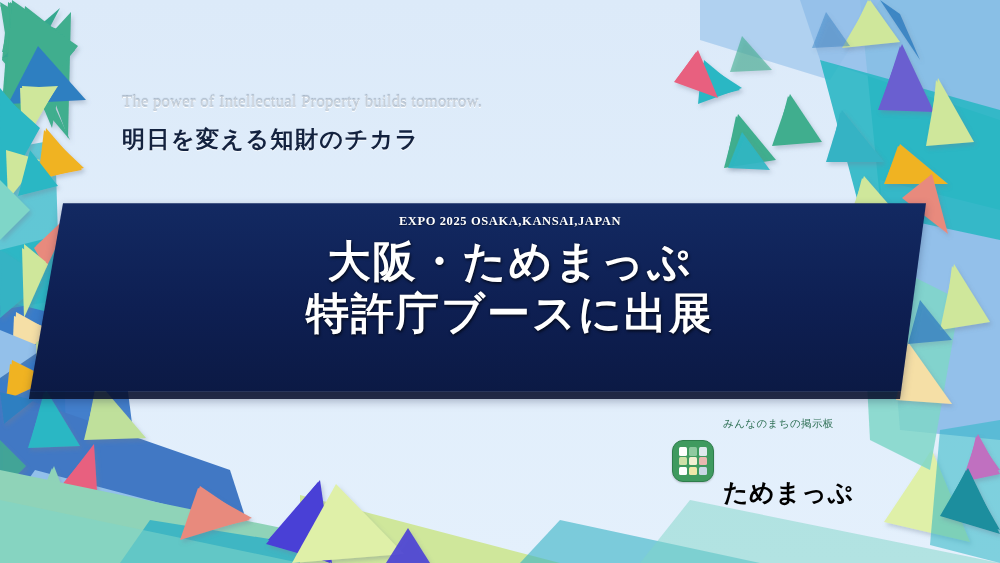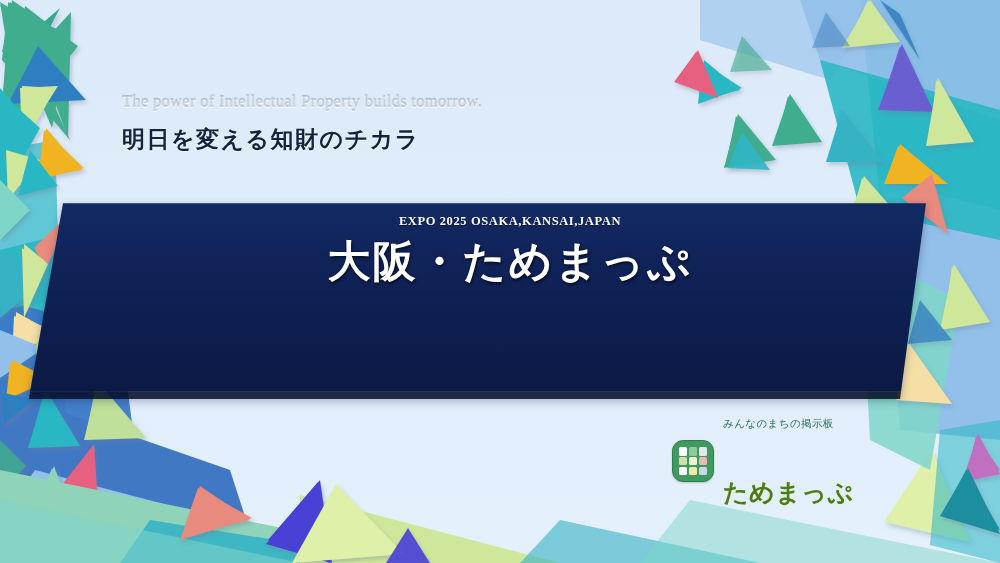--- a/index.html
+++ b/index.html
@@ -118,21 +118,21 @@
     font-family:"DejaVu Sans", sans-serif;
     font-size:10.5px;
     color:#2c6e53;
     letter-spacing:.4px;
     margin-bottom:3px;
   }
   .logo-name {
     font-family:"DejaVu Sans", sans-serif;
     font-weight:700;
     font-size:25px;
-    color:#4d7c0f;
+    color:#000000;
     letter-spacing:.5px;
   }
 </style>
 </head>
 <body>
 
 <div id="stage">
 
   <svg id="bg" viewBox="0 0 1000 563" preserveAspectRatio="none">
     <defs>
@@ -344,20 +344,21 @@
     <div class="tagline-ja">明日を変える知財のチカラ</div>
   </div>
 
   <div class="banner-wrap">
     <div class="banner"></div>
     <div class="banner-edge"></div>
     <div class="banner-content">
       <div class="expo-line">EXPO 2025 OSAKA,KANSAI,JAPAN</div>
       <div class="main-title">
         <span class="l1">大阪・ためまっぷ</span>
+        <span class="l2">特許庁ブースに出展</span>
       </div>
     </div>
   </div>
 
   <div class="logo">
     <div class="logo-mark">
       <i style="background: rgb(255, 255, 255);"></i>
       <i style="background: rgb(143, 201, 160);"></i>
       <i style="background: rgb(223, 233, 238);"></i>
       <i style="background: rgb(207, 224, 168);"></i>

